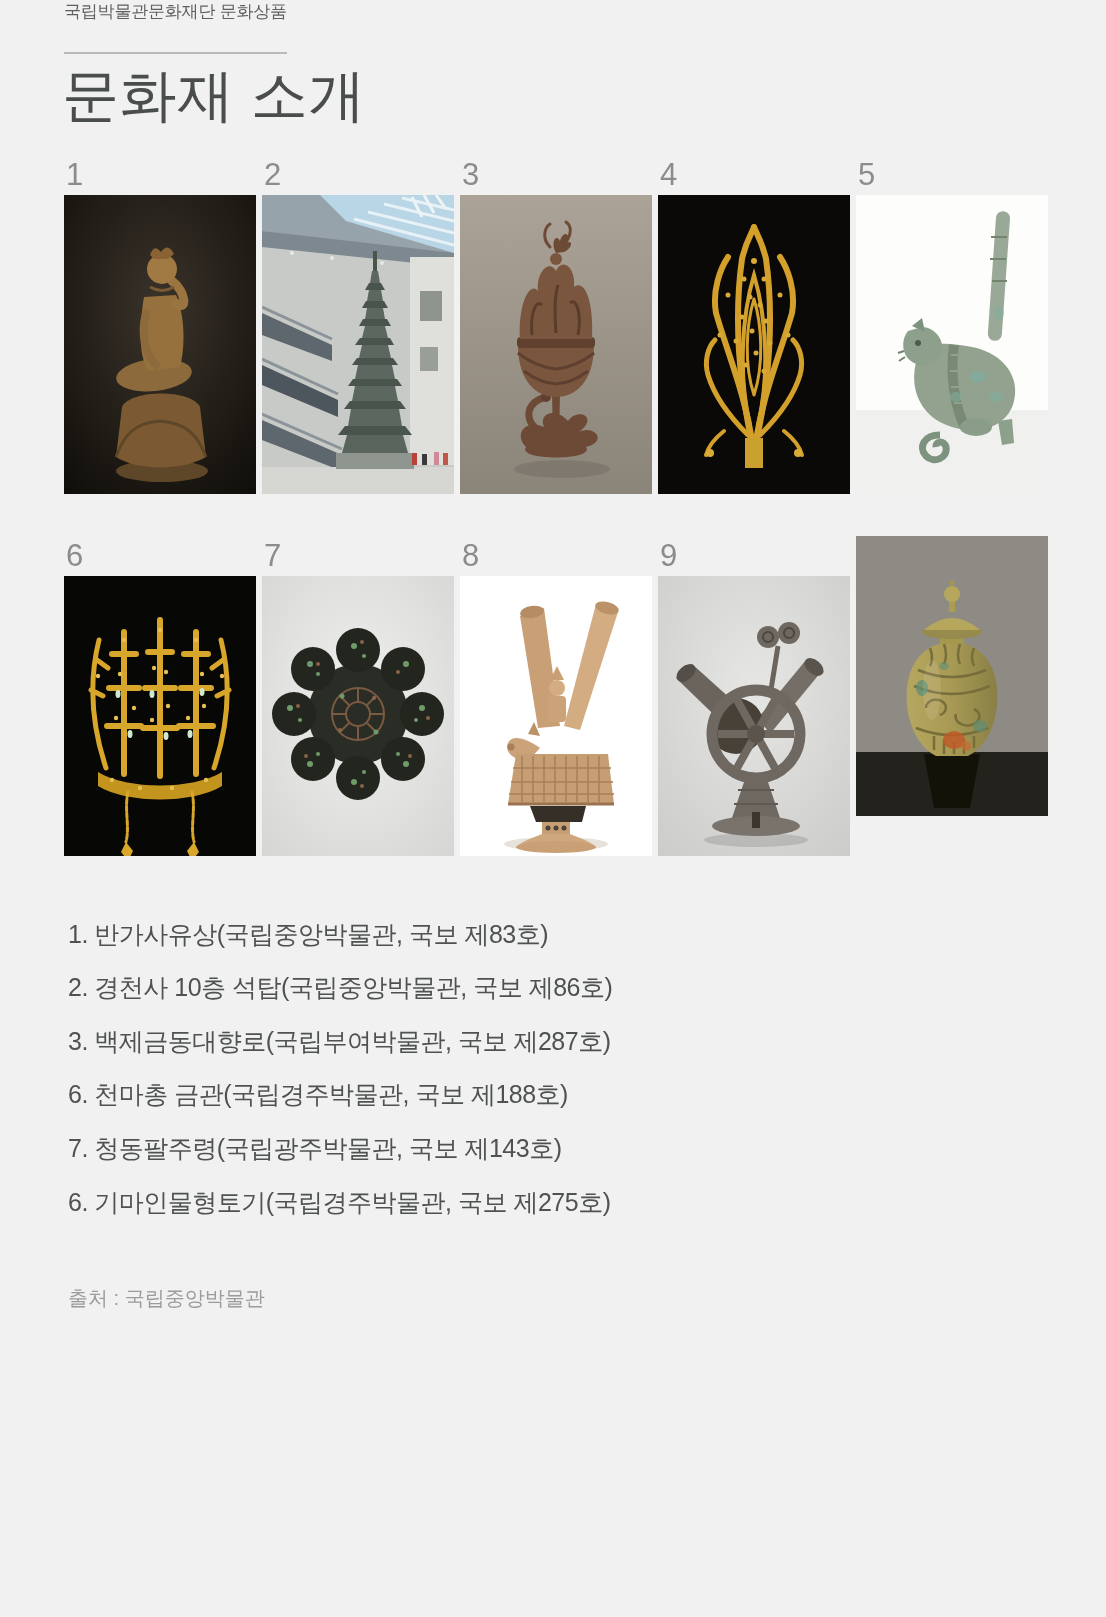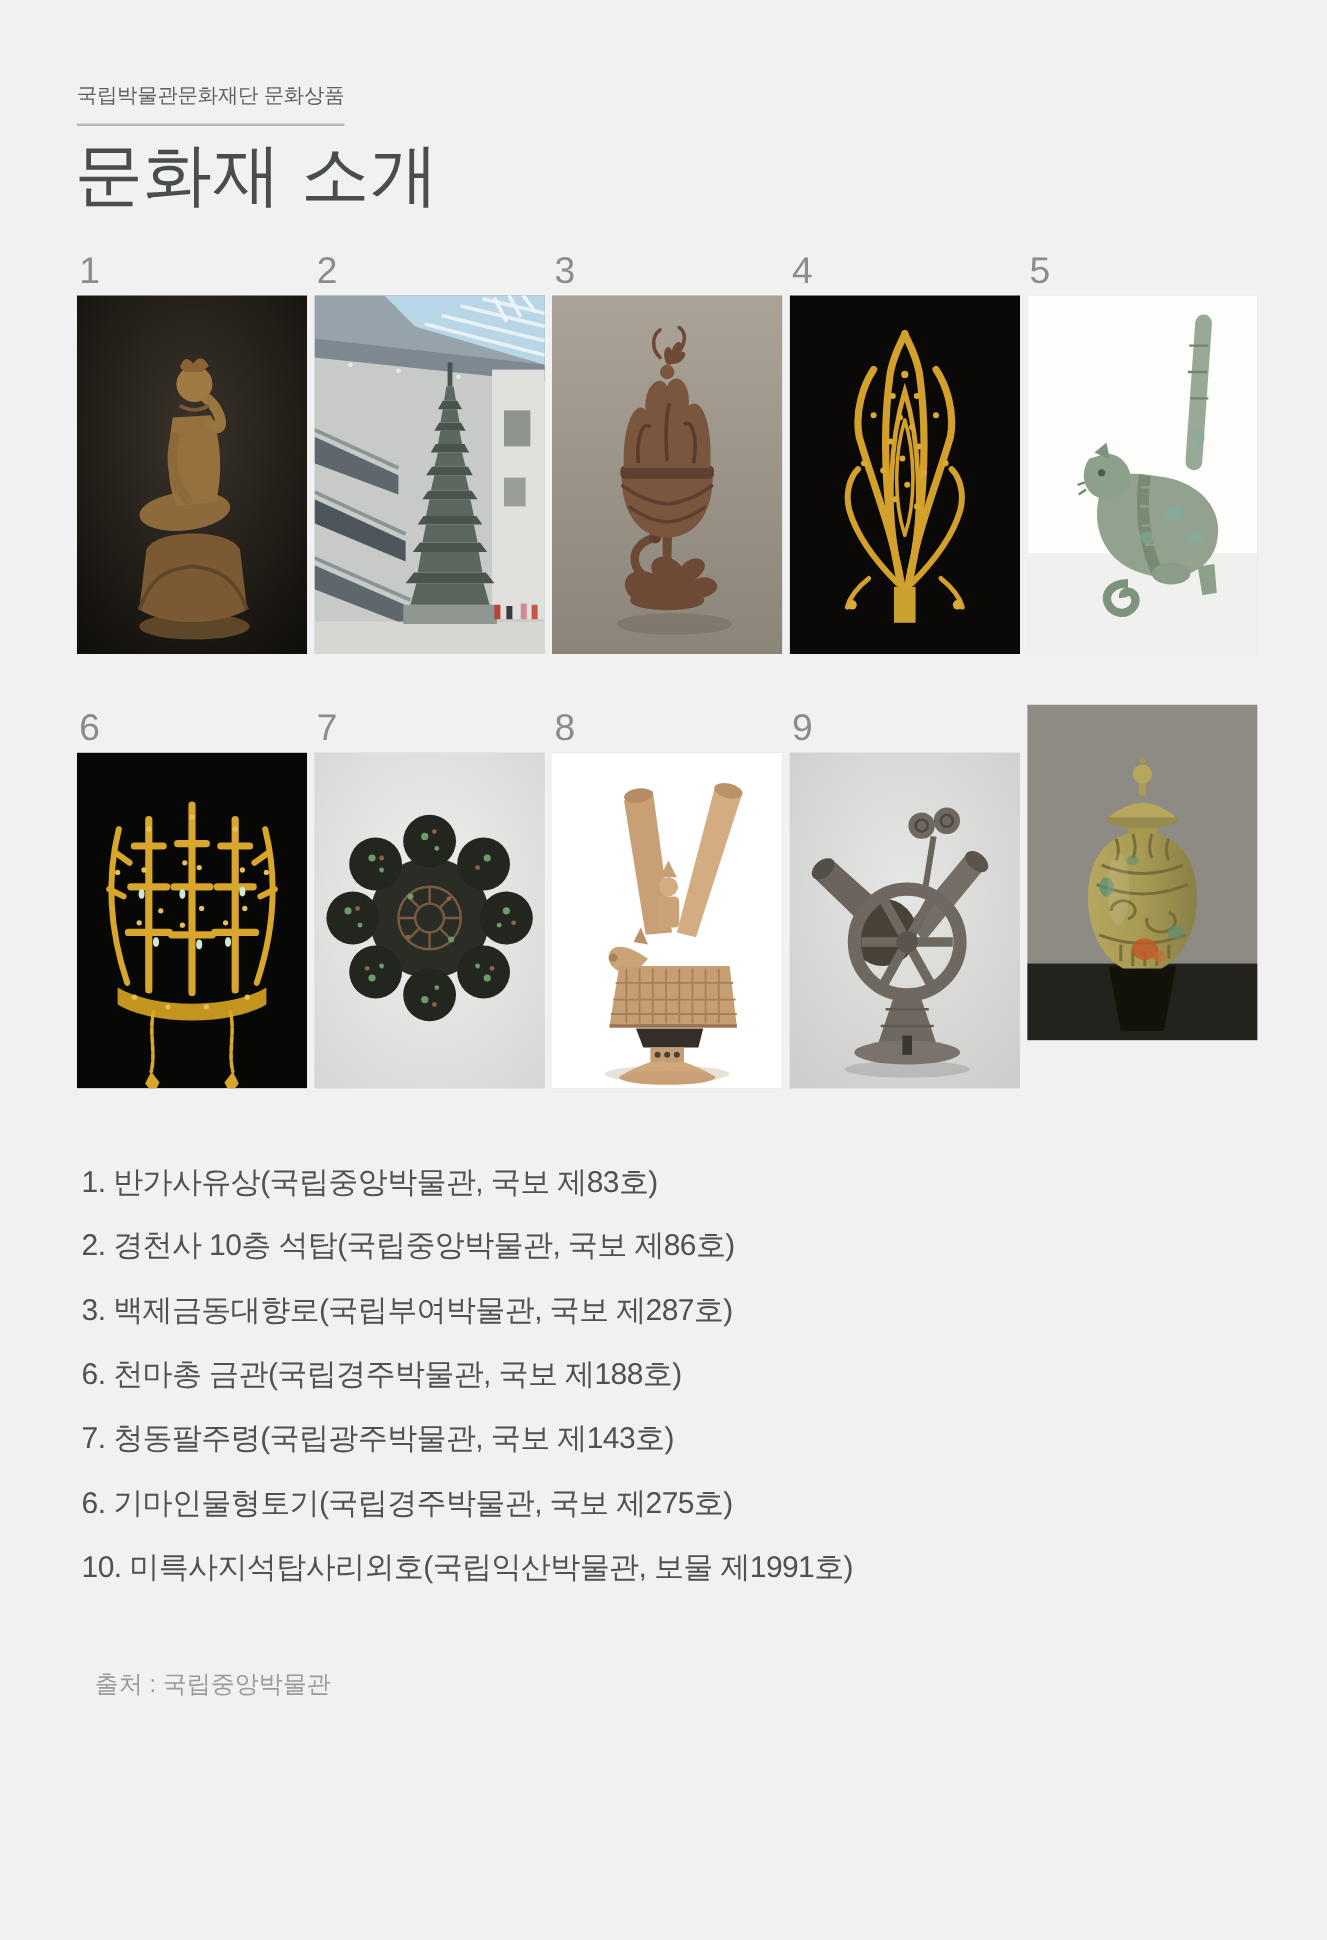--- a/index.html
+++ b/index.html
@@ -5,40 +5,40 @@
   html,body{margin:0;padding:0}
   body{
     width:1106px;height:1617px;
     background:#f1f1f1;
     font-family:"Liberation Sans","DejaVu Sans",sans-serif;
     position:relative;overflow:hidden;
   }
   .container{padding:0 56px 0 64px}
 
   
-  .eyebrow-wrap{display:inline-block;margin-top:68px;padding-bottom:12px;border-bottom:2px solid #b9b9b9}
+  .eyebrow-wrap{display:inline-block;padding-bottom:29px;border-bottom:2px solid #b9b9b9}
   .eyebrow{font-size:17px;color:#5f5f5f;letter-spacing:-0.2px}
   h1.page-title{margin:9px 0 0 -2px;font-size:57px;line-height:1.15;font-weight:500;color:#494d4c;letter-spacing:0.5px}
 
   
   .grid{display:flex;gap:6px;margin-top:26px}
   .grid.row2{margin-top:42px}
   .cell{width:192px}
   .num{font-size:31px;line-height:40px;height:40px;color:#8c8c8c;margin:0 0 0 2px;font-weight:400}
   .thumb{width:192px;overflow:hidden;background:#ddd}
   .row1 .thumb{height:299px}
   .row2 .thumb{height:280px}
   .thumb svg{display:block;width:100%;height:100%}
 
   
   ol.captions{list-style:none;margin:52px 0 0;padding:0 0 0 4px}
   ol.captions li{font-size:25px;line-height:53.6px;color:#4e5250;letter-spacing:-0.5px;white-space:nowrap}
 
   
-  .source{margin-top:56px;margin-left:15px;font-size:20px;color:#9b9b9b}
+  .source{margin-top:56px;margin-left:4px;font-size:20px;color:#9b9b9b}
 </style>
 </head>
 <body>
 
 <div class="container">
 
   <header>
     <div class="eyebrow-wrap">
       <span class="eyebrow">국립박물관문화재단 문화상품</span>
     </div>
@@ -441,18 +441,17 @@
     </figure>
   </div>
 
   <ol class="captions">
     <li>1. 반가사유상(국립중앙박물관, 국보 제83호)</li>
     <li>2. 경천사 10층 석탑(국립중앙박물관, 국보 제86호)</li>
     <li>3. 백제금동대향로(국립부여박물관, 국보 제287호)</li>
     <li>6. 천마총 금관(국립경주박물관, 국보 제188호)</li>
     <li>7. 청동팔주령(국립광주박물관, 국보 제143호)</li>
     <li>6. 기마인물형토기(국립경주박물관, 국보 제275호)</li>
-    <li>10. 미륵사지석탑사리외호(국립익산박물관, 보물 제1991호)</li>
   </ol>
 
   <div class="source">출처 : 국립중앙박물관</div>
 
 </div>
 
 </body></html>

